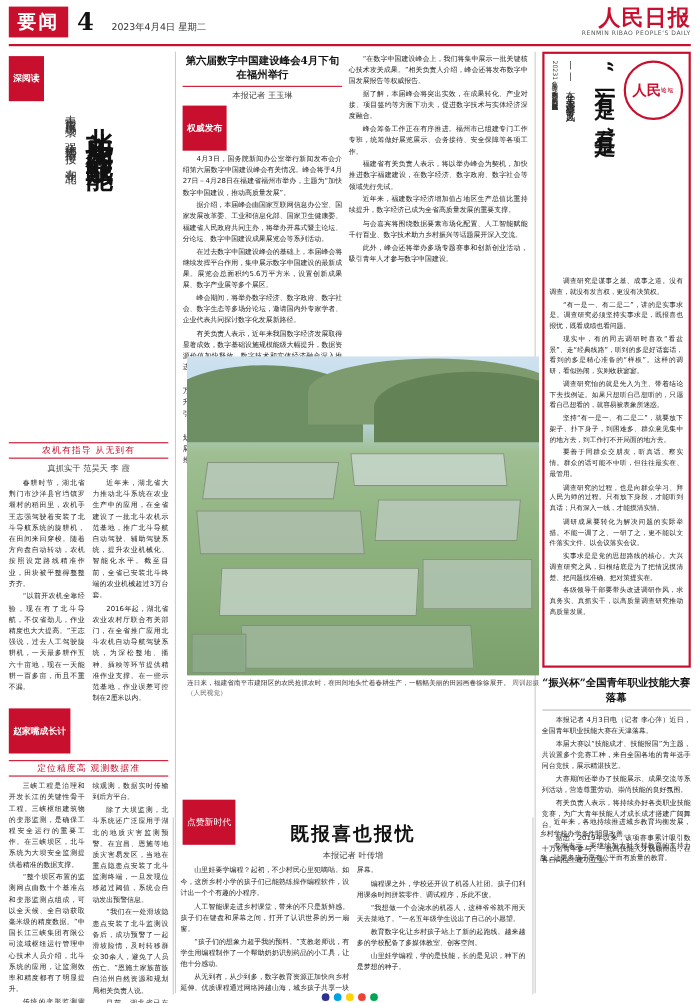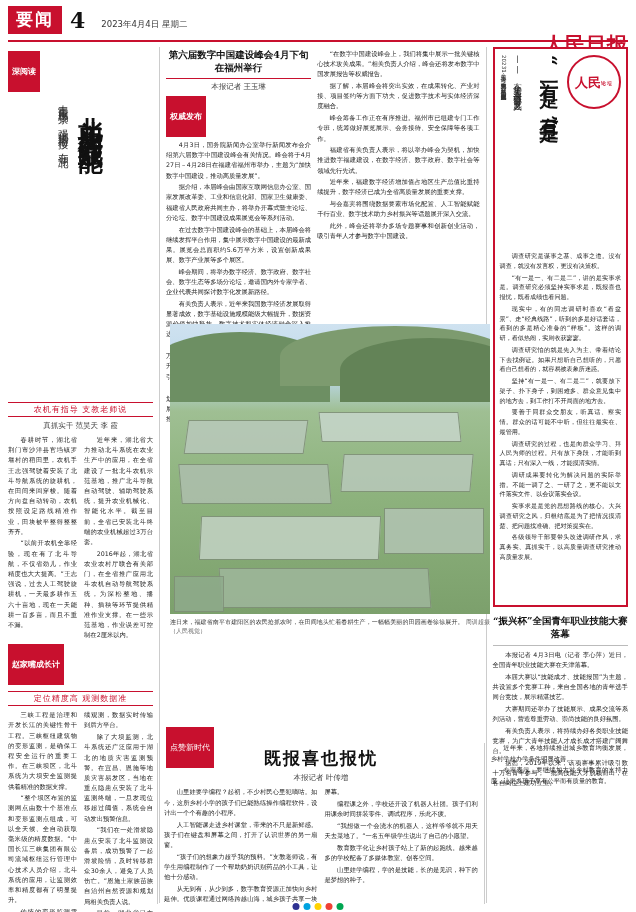--- a/index.html
+++ b/index.html
@@ -17,21 +17,20 @@
     width: 636px; height: 912px;
     padding: 6px 8px 0 8px;
   }
 
   
   .masthead {
     display: flex; align-items: flex-start;
     height: 36px;
     border-bottom: 2px solid #c8102e;
     padding-bottom: 0;
-    flex-direction: column;
   }
   .mast-left {
     display:flex; align-items:center; gap:6px;
   }
   .mast-badge {
     background: #c8102e; color:#fff;
     font-weight: bold; font-size: 17px;
     padding: 2px 8px 3px 8px;
     letter-spacing: 2px;
     font-family: "DejaVu Serif","Liberation Serif",serif;
@@ -243,21 +242,21 @@
     <div class="col col-1">
       <div class="sec-line">
         <span class="sec-tag">深阅读</span>
       </div>
 
       <div class="v-head-wrap">
         <div class="v-main">北斗应用为行业赋能</div>
         <div class="v-sub">丰富应用场景、强化供需衔接，在湖北</div>
       </div>
 
-      <div class="rule-head">农机有指导  支教老师说</div>
+      <div class="rule-head">农机有指导  从无到有</div>
       <div class="byline">真抓实干  范昊天  李  霞</div>
 
       <div class="bodytext two-col">
         <p>春耕时节，湖北省荆门市沙洋县官垱镇罗堰村的稻田里，农机手王志强驾驶着安装了北斗导航系统的旋耕机，在田间来回穿梭。随着方向盘自动转动，农机按照设定路线精准作业，田块被平整得整整齐齐。</p>
         <p>“以前开农机全靠经验，现在有了北斗导航，不仅省劲儿，作业精度也大大提高。”王志强说，过去人工驾驶旋耕机，一天最多耕作五六十亩地，现在一天能耕一百多亩，而且不重不漏。</p>
         <p>近年来，湖北省大力推动北斗系统在农业生产中的应用，在全省建设了一批北斗农机示范基地，推广北斗导航自动驾驶、辅助驾驶系统，提升农业机械化、智能化水平。截至目前，全省已安装北斗终端的农业机械超过3万台套。</p>
         <p>2016年起，湖北省农业农村厅联合有关部门，在全省推广应用北斗农机自动导航驾驶系统，为深松整地、播种、插秧等环节提供精准作业支撑。在一些示范基地，作业误差可控制在2厘米以内。</p>
       </div>
 
       <div class="sec-line">

